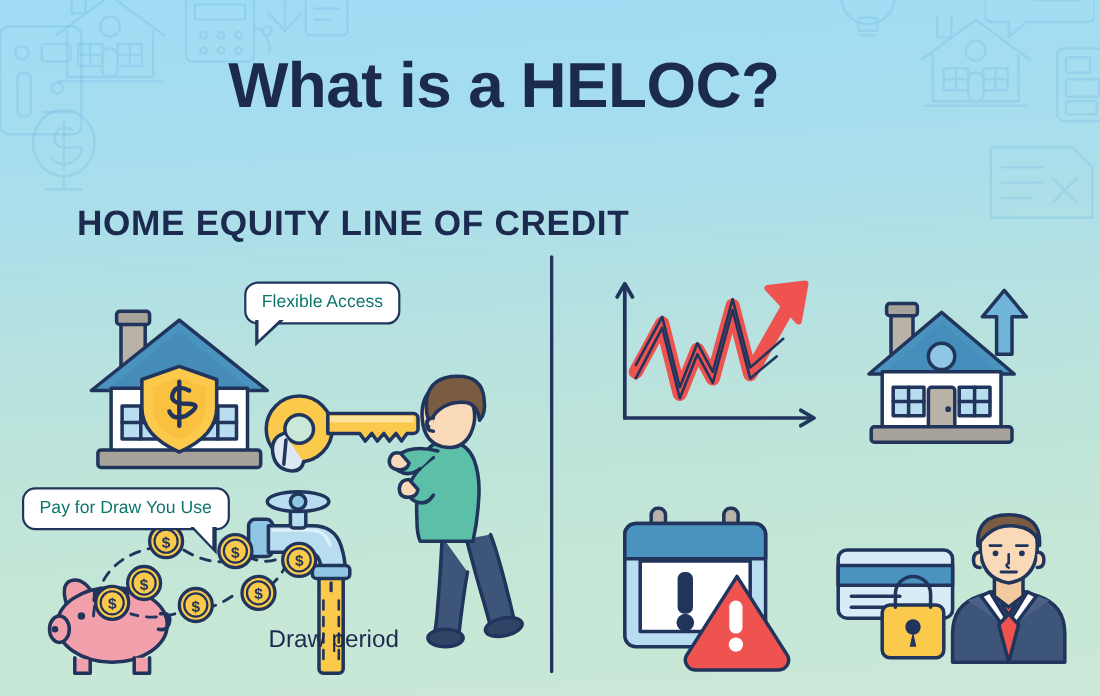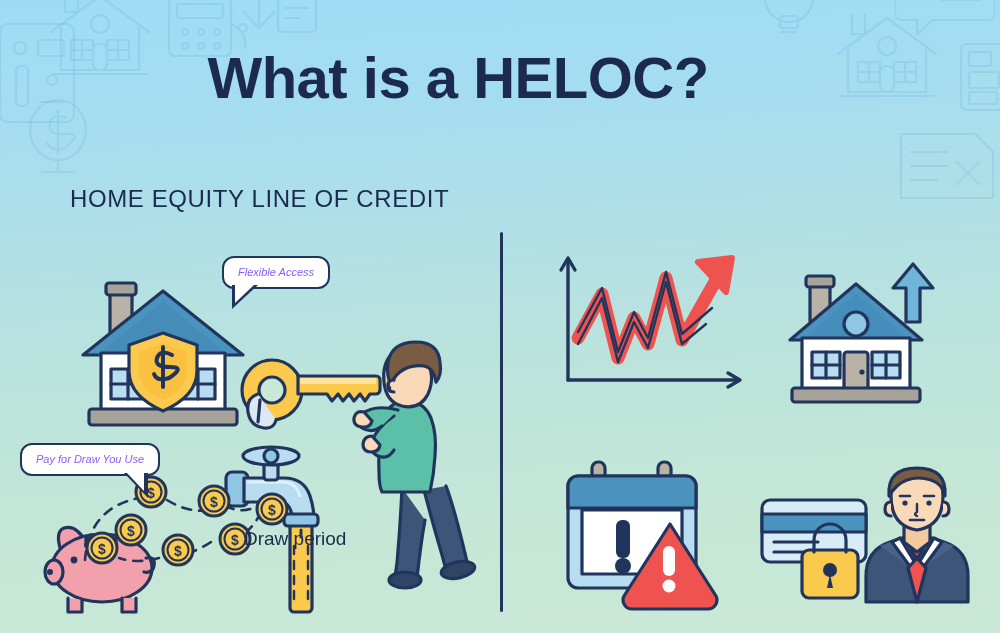--- a/index.html
+++ b/index.html
@@ -31,37 +31,36 @@
   }
   
   #title {
     position:absolute; left:0; top:44px; width:916px;
     text-align:center;
     font-size:58px; font-weight:bold; letter-spacing:-0.5px;
     color:#1b2a4e;
   }
   #subtitle {
     position:absolute; left:70px; top:185px;
-    font-size:24px; font-weight:normal; letter-spacing:.6px;
+    font-size:32px; font-weight:bold; letter-spacing:.6px;
     color:#1b2a4e;
   }
   
   #divider {
     position:absolute; left:500px; top:232px;
     width:3px; height:380px;
     background:#21355c; border-radius:2px;
   }
   
   .bubble {
     position:absolute;
-    color:#8b5cf6;
-    font-size:11px;
+    color:#0f766e;
+    font-size:16px;
     line-height:1.28;
     white-space:nowrap;
-    font-style:italic;
   }
   .bubble .box {
     position:relative;
     background:#ffffff;
     border-radius:12px;
     padding:7px 14px 8px;
     text-align:center;
   }
   .bubble.outlined .box {
     border:2.5px solid #21355c;
@@ -104,22 +103,22 @@
     border-top:25px solid #21355c;
   }
   #bub-pay2 .tail-inner {
     right:14px; bottom:-17px;
     border-left:17px solid transparent;
     border-right:0 solid transparent;
     border-top:18px solid #ffffff;
   }
   
   #draw-period {
-    position:absolute; left:244px; top:528px;
-    font-size:19px; color:#1b2a4e;
+    position:absolute; left:244px; top:568px;
+    font-size:22px; color:#1b2a4e;
   }
   
   .ill { position:absolute; }
   .ill svg { display:block; overflow:visible; }
 </style>
 </head>
 <body>
 
 <div id="canvas">
 

